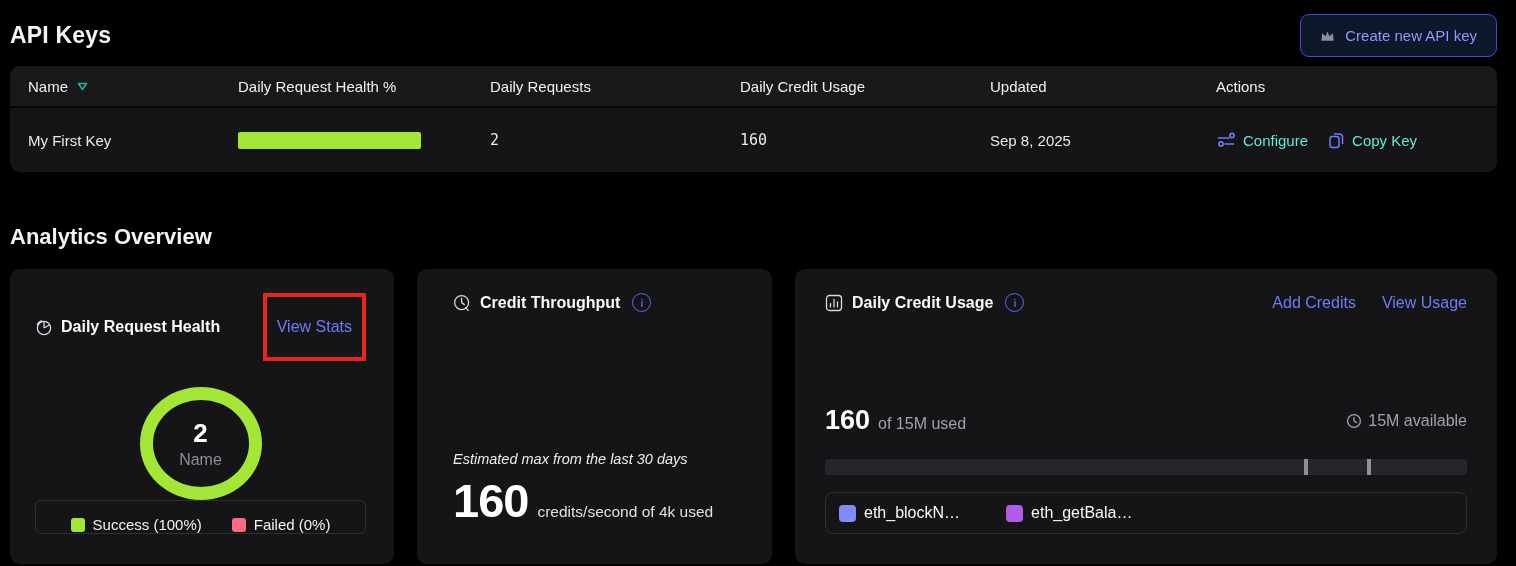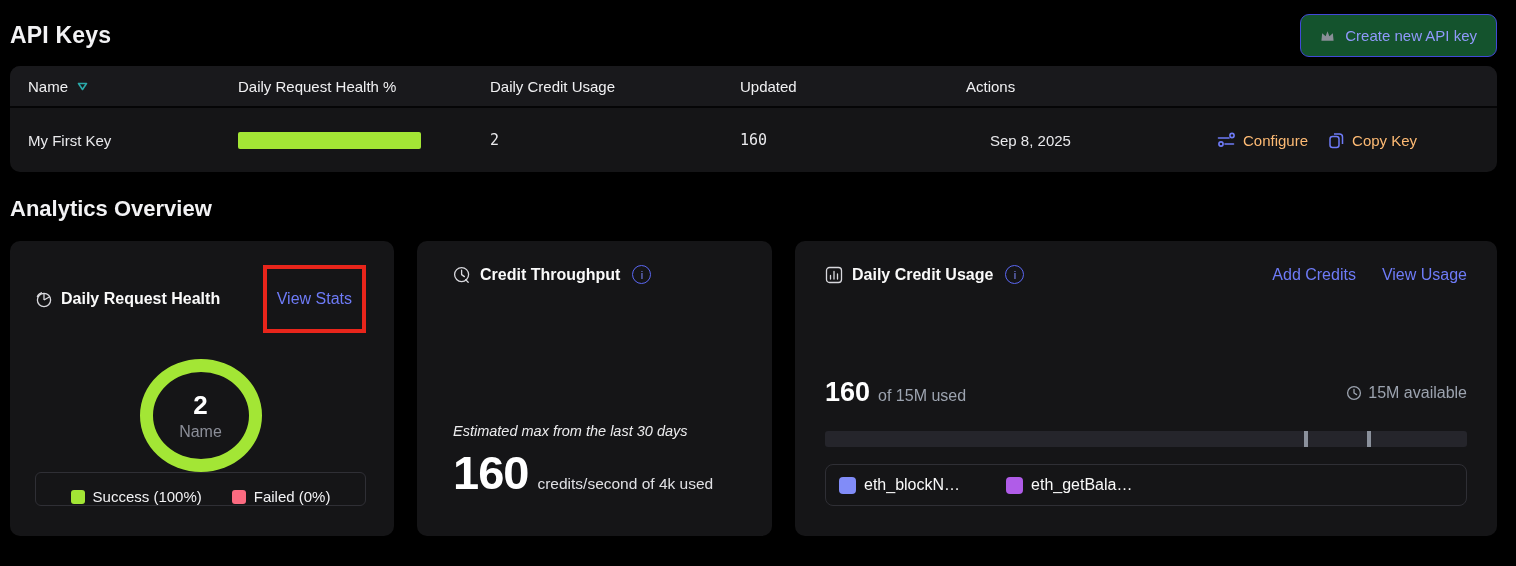--- a/index.html
+++ b/index.html
@@ -10,21 +10,21 @@
     font-family:"Liberation Sans", sans-serif;
     overflow:hidden;
   }
   .page { padding:0 19px 0 10px; }
 
   
   .top-row { display:flex; justify-content:space-between; align-items:center; padding-top:12px; height:58px; }
   .page-title { font-size:23px; font-weight:700; letter-spacing:.2px; }
   .create-btn {
     display:flex; align-items:center; gap:10px;
-    background:#14532d; border:1.5px solid #4249d8; border-radius:9px;
+    background:#0f172a; border:1.5px solid #4249d8; border-radius:9px;
     padding:12px 19px; color:#9099fb; font-size:15px; cursor:pointer;
     font-family:"Liberation Sans", sans-serif;
   }
 
   
   .table { background:#151517; border-radius:10px; overflow:hidden; margin-top:8px; }
   .thead {
     display:flex; align-items:center; height:42px;
     background:#19191c; border-bottom:2px solid #050506;
     font-size:15px; color:#f0f0f2;
@@ -32,24 +32,24 @@
   .trow { display:flex; align-items:center; height:64px; font-size:15px; color:#e9e9ec; }
   .col-name    { width:228px; padding-left:18px; display:flex; align-items:center; gap:8px; }
   .col-health  { width:252px; }
   .col-requests{ width:250px; }
   .col-credit  { width:250px; }
   .col-updated { width:226px; }
   .col-actions { flex:1; }
   .mono { font-family:"DejaVu Sans Mono", monospace; font-size:15px; }
   .health-bar { width:183px; height:17px; border-radius:2px; }
   .actions { display:flex; align-items:center; gap:20px; }
-  .action-link { display:flex; align-items:center; gap:7px; color:#fdba74; font-size:15px; cursor:pointer; }
-
-  
-  .section-title { font-size:22px; font-weight:700; margin:24px 0 19px; }
+  .action-link { display:flex; align-items:center; gap:7px; color:#5eead4; font-size:15px; cursor:pointer; }
+
+  
+  .section-title { font-size:22px; font-weight:700; margin:52px 0 19px; }
 
   
   .cards { display:flex; gap:23px; height:295px; }
   .card { background:#151517; border-radius:10px; display:flex; flex-direction:column; }
   .card-header { display:flex; align-items:center; gap:9px; }
   .card-title { font-size:16px; font-weight:700; color:#fafafa; white-space:nowrap; }
   .info-icon {
     width:19px; height:19px; border-radius:50%; border:1.4px solid #5b67f2;
     color:#7d88f8; font-size:11px; display:flex; align-items:center; justify-content:center;
     margin-left:3px; flex:none;
@@ -124,20 +124,21 @@
     <div class="thead">
       <div class="col-name">
         <span>Name</span>
         <span>
           <svg width="13" height="11" viewBox="0 0 13 11">
               <path d="M2.5 2.5 L10.5 2.5 L6.5 8.5 Z" fill="none" stroke="#2aa8a8" stroke-width="1.6" stroke-linejoin="round"></path>
             </svg>
         </span>
       </div>
       <div class="col-health">Daily Request Health %</div>
+      <div class="col-requests">Daily Requests</div>
       <div class="col-credit">Daily Credit Usage</div>
       <div class="col-updated">Updated</div>
       <div class="col-actions">Actions</div>
     </div>
 
     <div class="trow">
       <div class="col-name">My First Key</div>
       <div class="col-health">
         <div class="health-bar" style="background: rgb(163, 230, 53);"></div>
       </div>

